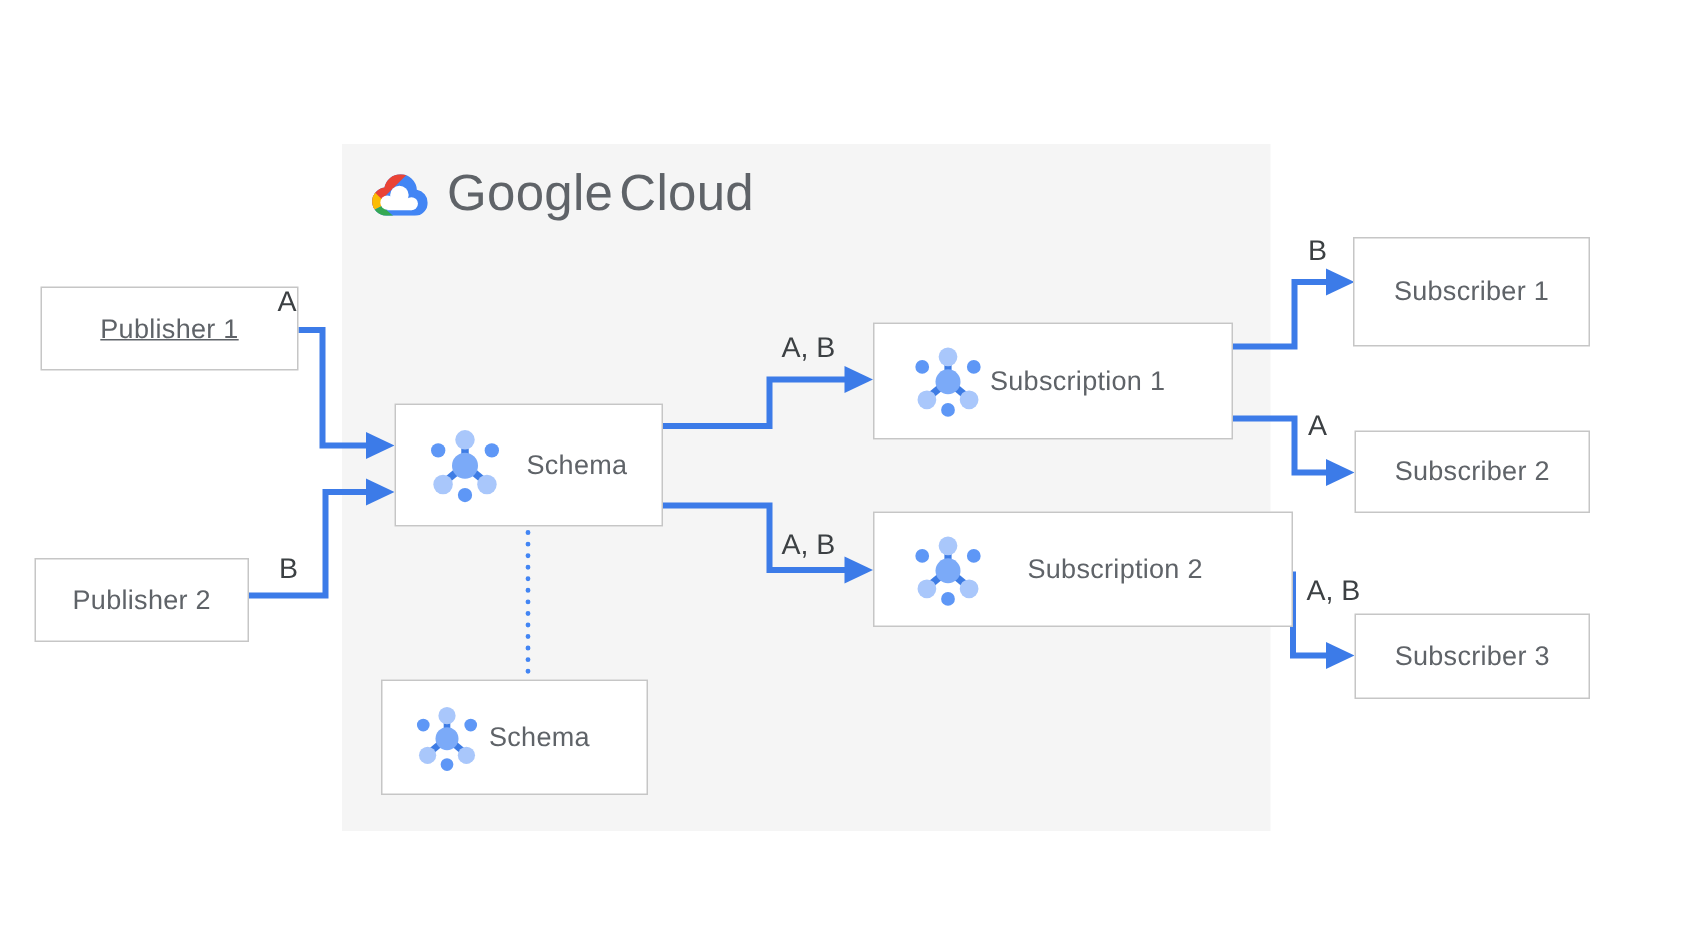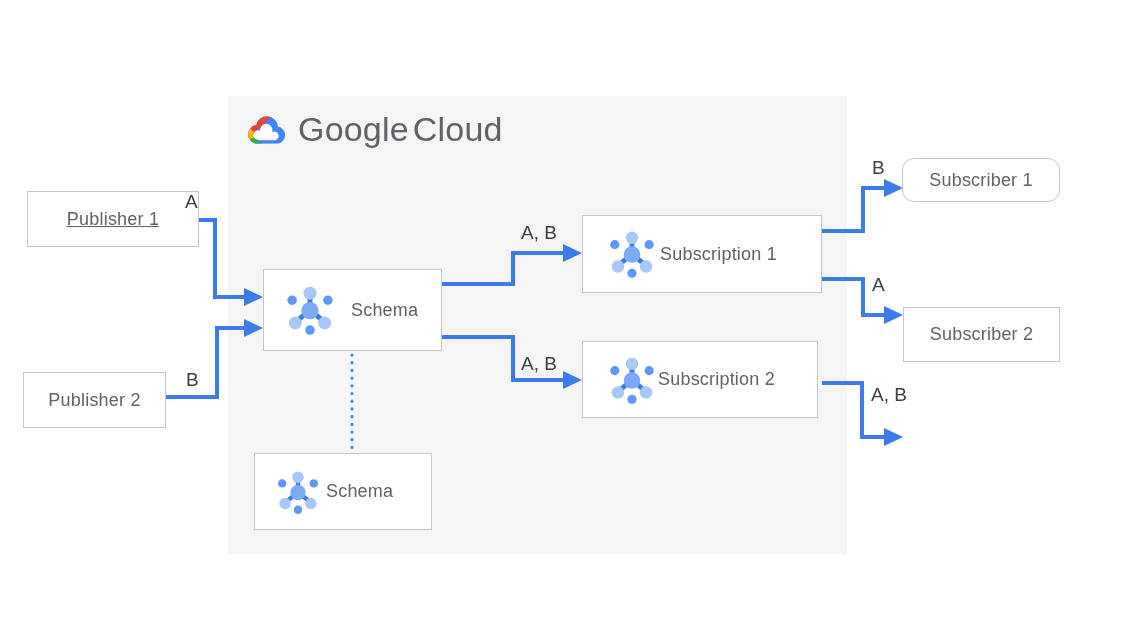--- a/index.html
+++ b/index.html
@@ -31,23 +31,23 @@
   .logo-text{font-size:34px;color:#5F6368;letter-spacing:.2px;}
   .logo-text .g{font-weight:500;margin-right:4px;}
   .logo-text .c{font-weight:400;}
   .hidden-defs{position:absolute;width:0;height:0;overflow:hidden;}
   
   #publisher1{left:27px;top:191px;width:172px;height:56px;text-decoration:underline;}
   #publisher2{left:23px;top:372px;width:143px;height:56px;}
   #topic{left:263px;top:269px;width:179px;height:82px;gap:15px;}
   #schema{left:254px;top:453px;width:178px;height:77px;gap:5px;}
   #subscription1{left:582px;top:215px;width:240px;height:78px;gap:3px;padding-left:24px;}
-  #subscription2{left:582px;top:341px;width:236px;height:77px;gap:1px;padding-left:24px;}
-  #subscriber1{left:902px;top:158px;width:158px;height:44px;border-radius:12px;}
-  #subscriber2{left:903px;top:287px;width:157px;height:55px;margin-top:20px;}
+  #subscription2{left:582px;top:341px;width:280px;height:77px;gap:28px;padding-left:24px;}
+  #subscriber1{left:902px;top:158px;width:158px;height:73px;}
+  #subscriber2{left:903px;top:287px;width:157px;height:55px;}
   #subscriber3{left:903px;top:409px;width:157px;height:57px;}
 </style>
 </head>
 <body>
 
 <div class="canvas">
 
   <svg class="hidden-defs" aria-hidden="true">
     <defs>
       <symbol id="pubsub-icon" viewBox="0 0 48 48">
@@ -149,20 +149,23 @@
       </svg>
     <span class="lbl">Subscription 2</span>
   </div>
 
   <div class="node centered" id="subscriber1">
     <span class="lbl">Subscriber 1</span>
   </div>
   <div class="node centered" id="subscriber2">
     <span class="lbl">Subscriber 2</span>
   </div>
+  <div class="node centered" id="subscriber3">
+    <span class="lbl">Subscriber 3</span>
+  </div>
 
   <div class="edge-label" style="left:185px;top:191px;">A</div>
   <div class="edge-label" style="left:186px;top:369px;">B</div>
   <div class="edge-label" style="left:521px;top:222px;">A, B</div>
   <div class="edge-label" style="left:521px;top:353px;">A, B</div>
   <div class="edge-label" style="left:872px;top:157px;">B</div>
   <div class="edge-label" style="left:872px;top:274px;">A</div>
   <div class="edge-label" style="left:871px;top:384px;">A, B</div>
 
 </div>

